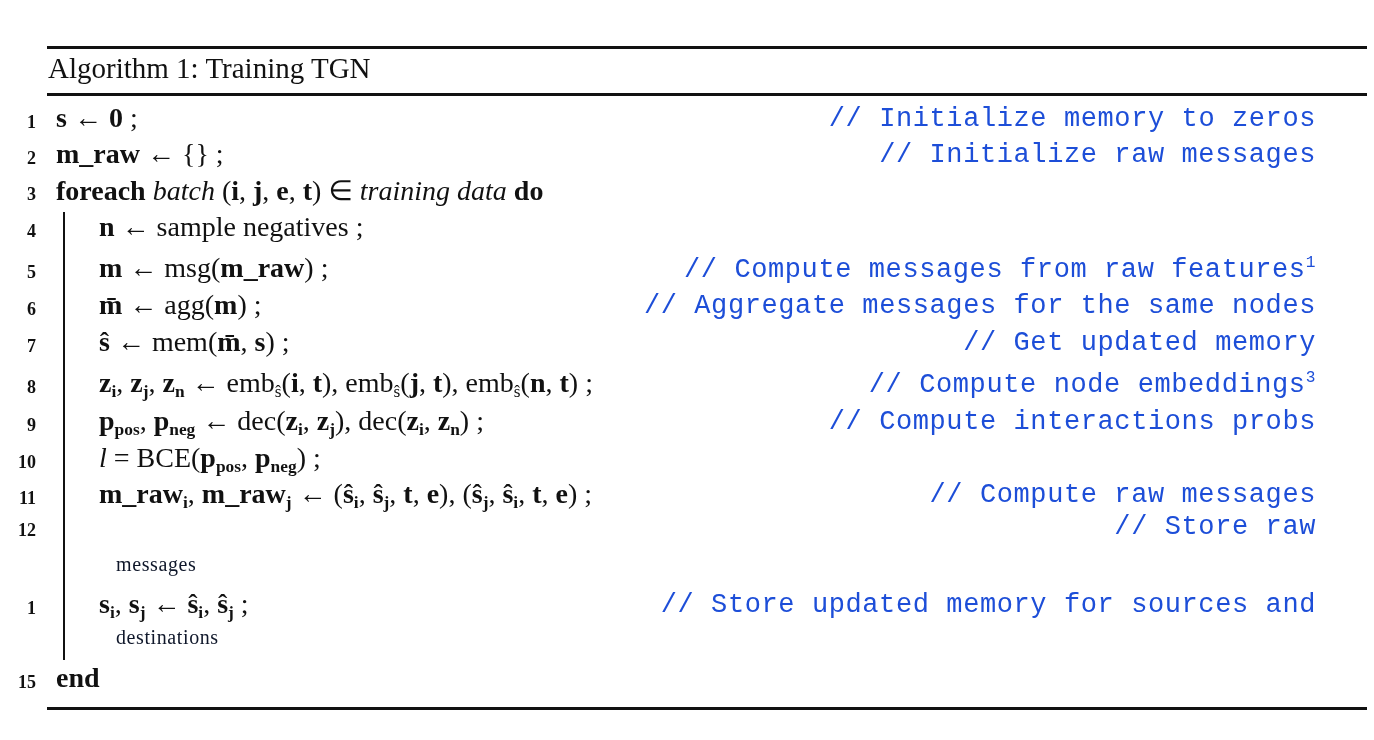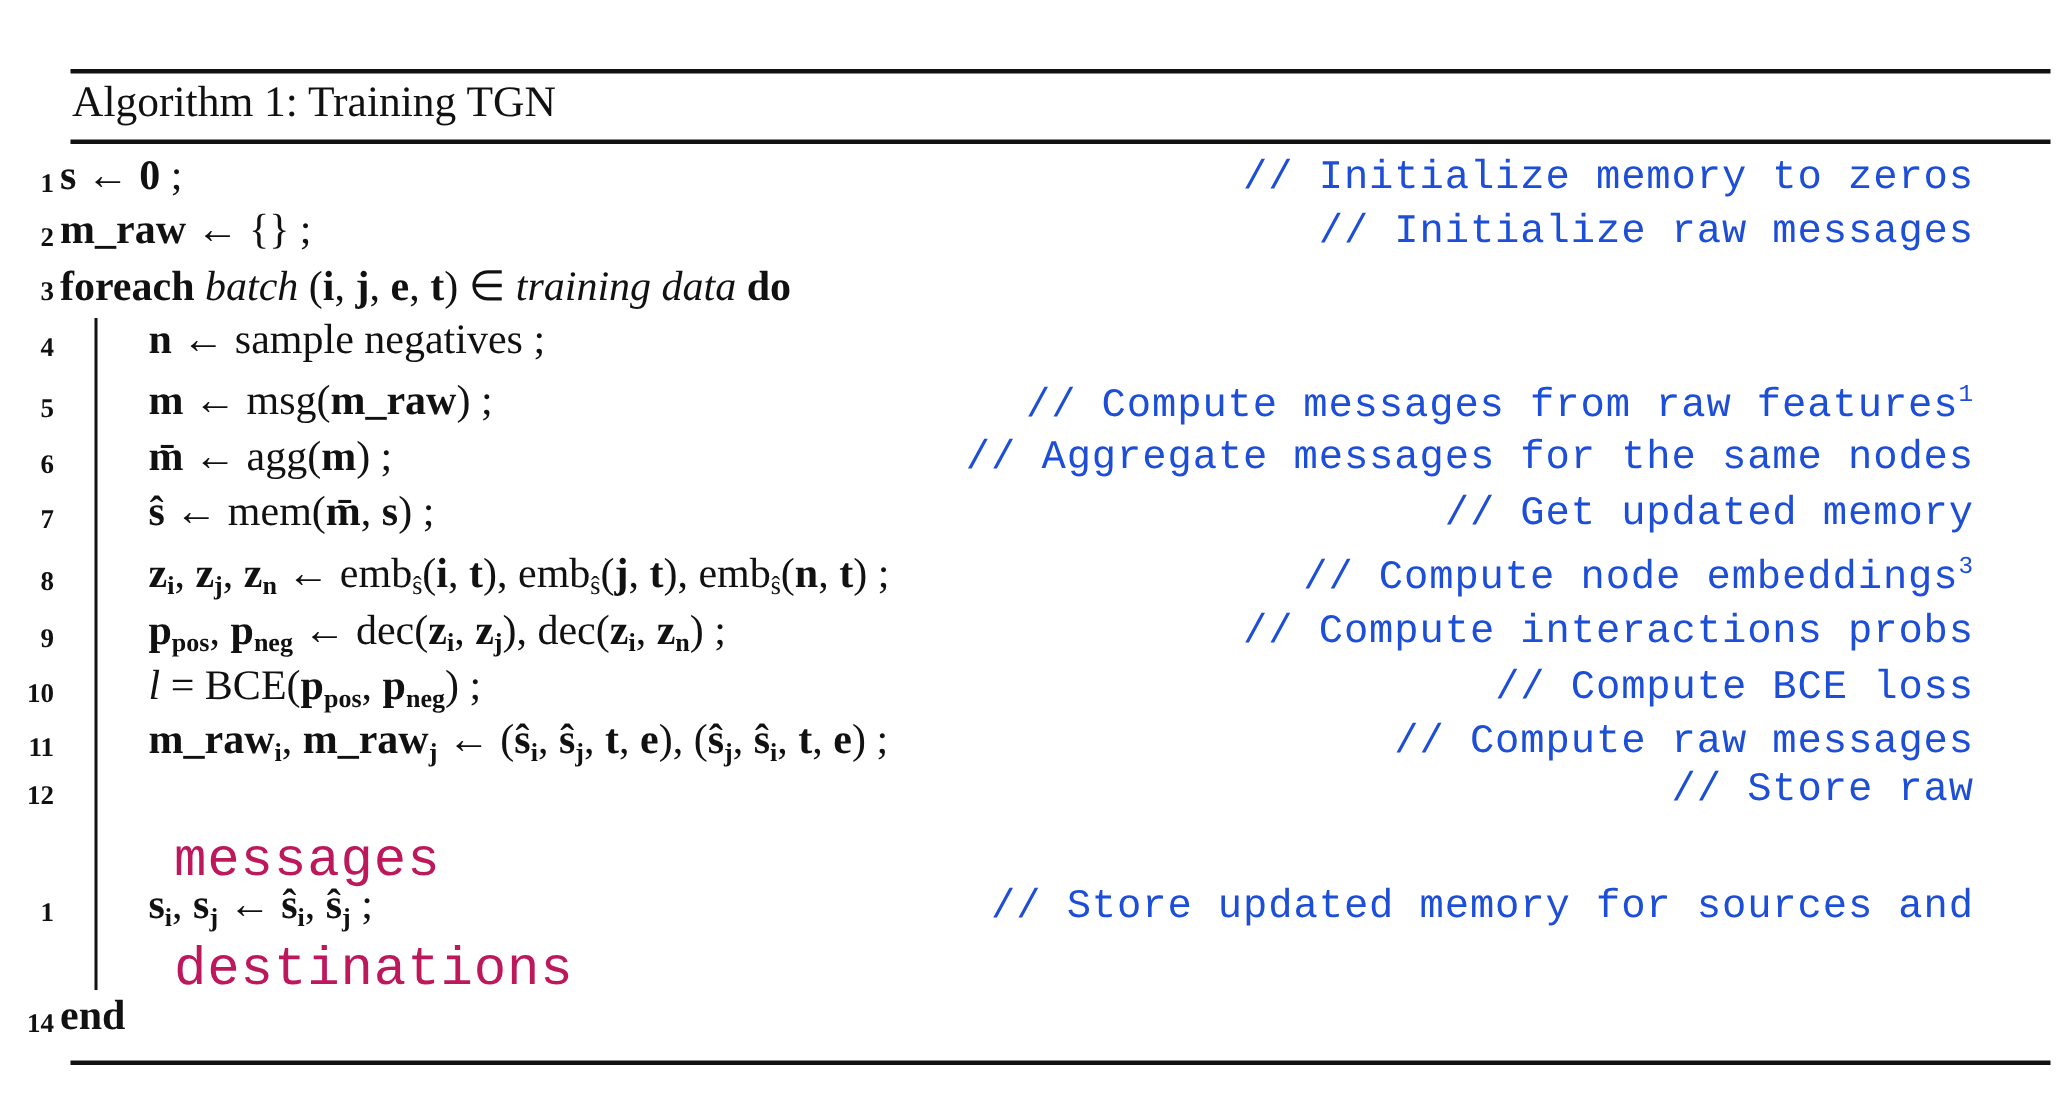--- a/index.html
+++ b/index.html
@@ -6,24 +6,24 @@
   body { width: 1374px; height: 740px; position: relative; overflow: hidden; color: #111; }
   .rule { position: absolute; left: 47px; width: 1320px; height: 3px; background: #111; }
   .rule.top { top: 46px; }
   .rule.mid { top: 93px; }
   .rule.bot { top: 707px; }
   .title { position: absolute; left: 48px; top: 52px; font-family: "Liberation Serif", serif; font-size: 29px; white-space: nowrap; }
   .title b { font-weight: normal; }
   .row { position: absolute; left: 0; width: 1374px; height: 36px; }
   .ln { position: absolute; left: 0; width: 36px; text-align: right; font-family: "Liberation Serif", serif; font-weight: bold; font-size: 18px; top: 10px; }
   .code { position: absolute; font-family: "Liberation Serif", serif; font-size: 28px; white-space: nowrap; top: 0; }
-  .code.l0 { left: 40px; }
+  .code.l0 { left: 56px; }
   .code.l1 { left: 99px; }
   .cmt { position: absolute; right: 58px; font-family: "Liberation Mono", monospace; font-size: 27px; white-space: nowrap; top: 2px; letter-spacing: 0.6px; color: #1d4ed8; }
-  .cont { position: absolute; left: 116px; font-family: Liberation Mono, monospace; font-size: 36px; white-space: nowrap; top: 2px; letter-spacing: 0.6px; color: #be185d; }
+  .cont { position: absolute; left: 116px; font-family: Liberation Serif, serif; font-size: 20px; white-space: nowrap; top: 2px; letter-spacing: 0.6px; color: #0f172a; }
   .vbar { position: absolute; left: 63px; top: 212px; width: 2px; height: 448px; background: #111; }
   .kw { font-weight: bold; }
   .it { font-style: italic; text-align: center; }
   .bm { font-weight: bold; }
   sub { font-size: 62%; vertical-align: -5px; }
   sup { font-size: 60%; vertical-align: 10px; }
 </style>
 </head>
 <body>
 
@@ -84,21 +84,20 @@
 
 <div class="row" style="top:405px">
   <span class="ln">9</span>
   <span class="code l1"><span class="bm">p<sub>pos</sub></span>, <span class="bm">p<sub>neg</sub></span> ← dec(<span class="bm">z<sub>i</sub></span>, <span class="bm">z<sub>j</sub></span>), dec(<span class="bm">z<sub>i</sub></span>, <span class="bm">z<sub>n</sub></span>) ;</span>
   <span class="cmt">// Compute interactions probs</span>
 </div>
 
 <div class="row" style="top:442px">
   <span class="ln">10</span>
   <span class="code l1"><span class="it">l</span> = BCE(<span class="bm">p<sub>pos</sub></span>, <span class="bm">p<sub>neg</sub></span>) ;</span>
-  <span class="cmt">// Compute BCE loss</span>
 </div>
 
 <div class="row" style="top:478px">
   <span class="ln">11</span>
   <span class="code l1"><span class="bm">m_raw<sub>i</sub></span>, <span class="bm">m_raw<sub>j</sub></span> ← (<span class="bm">ŝ<sub>i</sub></span>, <span class="bm">ŝ<sub>j</sub></span>, <span class="bm">t</span>, <span class="bm">e</span>), (<span class="bm">ŝ<sub>j</sub></span>, <span class="bm">ŝ<sub>i</sub></span>, <span class="bm">t</span>, <span class="bm">e</span>) ;</span>
   <span class="cmt">// Compute raw messages</span>
 </div>
 
 <div class="row" style="top:510px">
   <span class="ln">12</span>
@@ -111,17 +110,17 @@
 <div class="row" style="top:588px">
   <span class="ln">1</span>
   <span class="code l1"><span class="bm">s<sub>i</sub></span>, <span class="bm">s<sub>j</sub></span> ← <span class="bm">ŝ<sub>i</sub></span>, <span class="bm">ŝ<sub>j</sub></span> ;</span>
   <span class="cmt">// Store updated memory for sources and</span>
 </div>
 <div class="row" style="top:624px">
   <span class="cont">destinations</span>
 </div>
 
 <div class="row" style="top:662px">
-  <span class="ln">14</span>
+  <span class="ln">15</span>
   <span class="code l0 kw">end</span>
 </div>
 
 <div class="rule bot"></div>
 
 </body></html>

